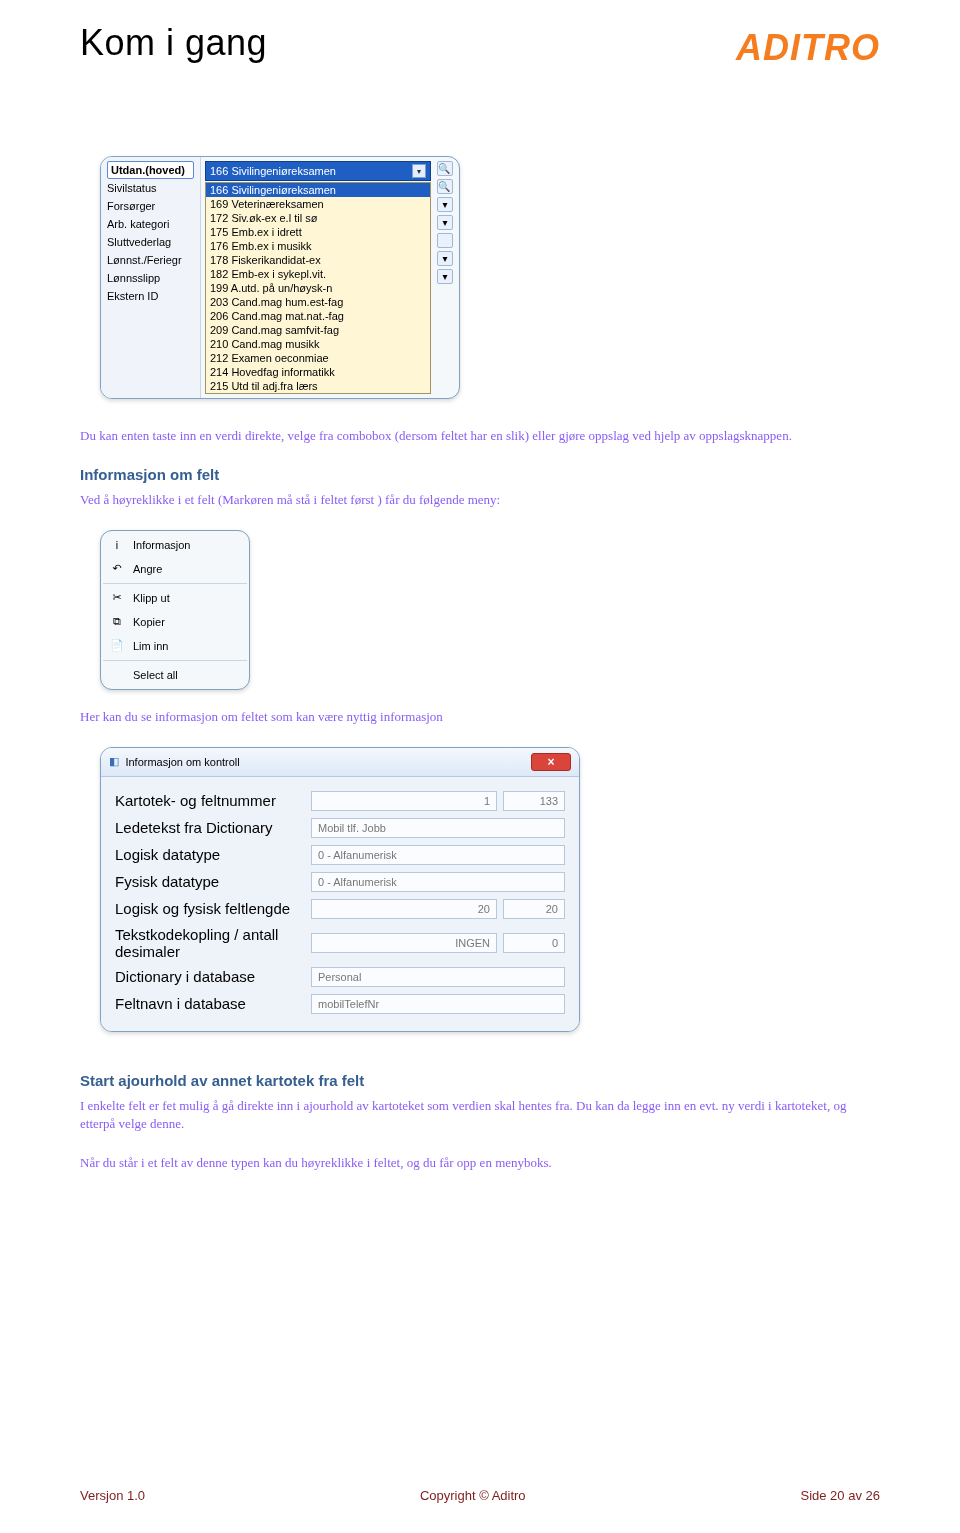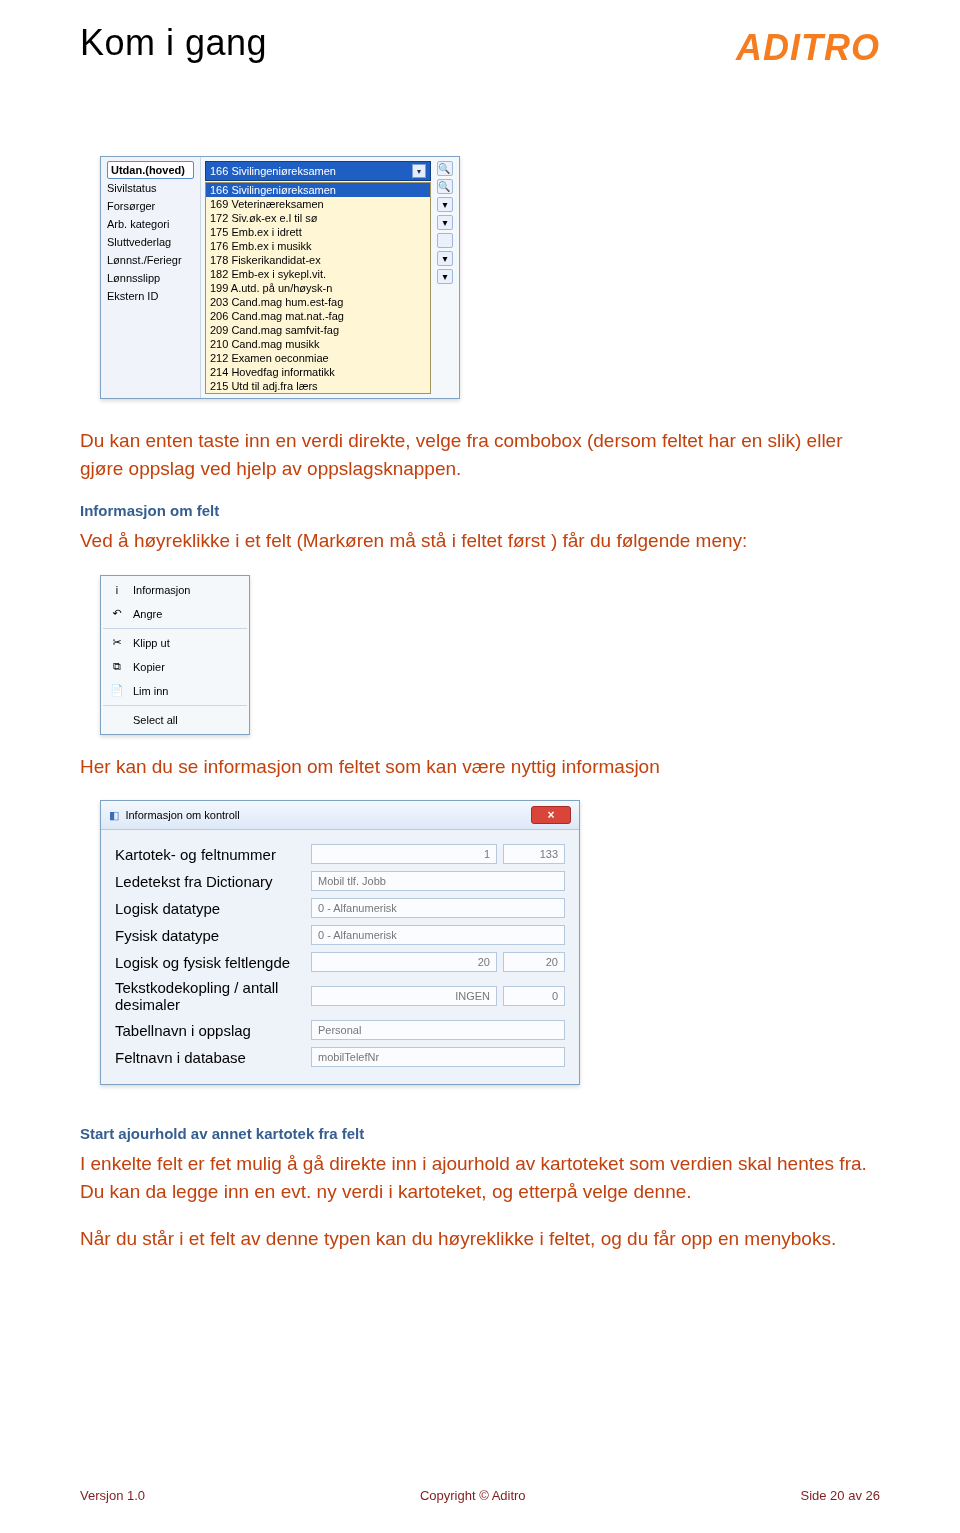--- a/index.html
+++ b/index.html
@@ -37,21 +37,21 @@
     letter-spacing: 1px;
     line-height: 1;
     display: flex;
     align-items: center;
     gap: 2px;
   }
 
   
   .win {
     border: 1px solid #7da2c4;
-    border-radius: 0;
+    border-radius: 12px;
     background: #f5f8fb;
     box-shadow: 0 2px 4px rgba(0,0,0,0.15);
     font-size: 11px;
     color: #000;
     overflow: hidden;
   }
 
   
   .combo-win { width: 360px; margin-left: 20px; margin-bottom: 28px; }
   .form-area { display: flex; }
@@ -74,21 +74,21 @@
   }
   .dropdown-list div { padding: 1px 4px; font-size: 11px; }
   .dropdown-list .hi { background: #1f5fc4; color: #fff; }
   .side-icons { position: absolute; right: 4px; top: 4px; width: 18px; display: flex; flex-direction: column; gap: 3px; }
   .side-icons span, .side-icons .arr {
     width: 16px; height: 15px; border: 1px solid #9fb7d8; background: #eaf1fc; border-radius: 2px;
     display: flex; align-items: center; justify-content: center; font-size: 10px;
   }
   .scrollthumb { height: 24px; background: #cdd; border: 1px solid #9fb7d8; }
 
-  .body-text { font-size: 19px; line-height: 1.45; color: #c2410c; margin: 0 0 20px 0; }
+  .body-text { font-size: 13px; line-height: 1.45; color: #8b5cf6; margin: 0 0 20px 0; font-family: Liberation Serif, serif; }
   .heading-blue { font-size: 15px; font-weight: bold; color: #365f91; margin: 0 0 8px 0; }
 
   
   .ctxmenu { width: 150px; margin: 10px 0 18px 20px; padding: 2px; }
   .ctxmenu .row { display: flex; align-items: center; gap: 8px; padding: 4px 6px; }
   .ctxmenu .sep { border-top: 1px solid #c8d6e6; margin: 2px 0; }
   .ctxmenu .icon { width: 16px; height: 16px; display: flex; align-items: center; justify-content: center; font-size: 11px; }
 
   
   .dialog { width: 480px; margin: 10px 0 40px 20px; }
@@ -252,21 +252,21 @@
           <div class="lbl">Logisk og fysisk feltlengde</div>
           <input readonly="" class="right" value="20" style="">
           <input readonly="" class="right narrow" value="20" style="">
         </div>
         <div class="dlg-row">
           <div class="lbl">Tekstkodekopling / antall desimaler</div>
           <input readonly="" class="right" value="INGEN" style="">
           <input readonly="" class="right narrow" value="0" style="">
         </div>
         <div class="dlg-row">
-          <div class="lbl">Tabellnavn i oppslag</div>
+          <div class="lbl">Dictionary i database</div>
           <input readonly="" value="Personal" style="">
         </div>
         <div class="dlg-row">
           <div class="lbl">Feltnavn i database</div>
           <input readonly="" value="mobilTelefNr" style="">
         </div>
       </div>
   </div>
 
   <p class="heading-blue">Start ajourhold av annet kartotek fra felt</p>

